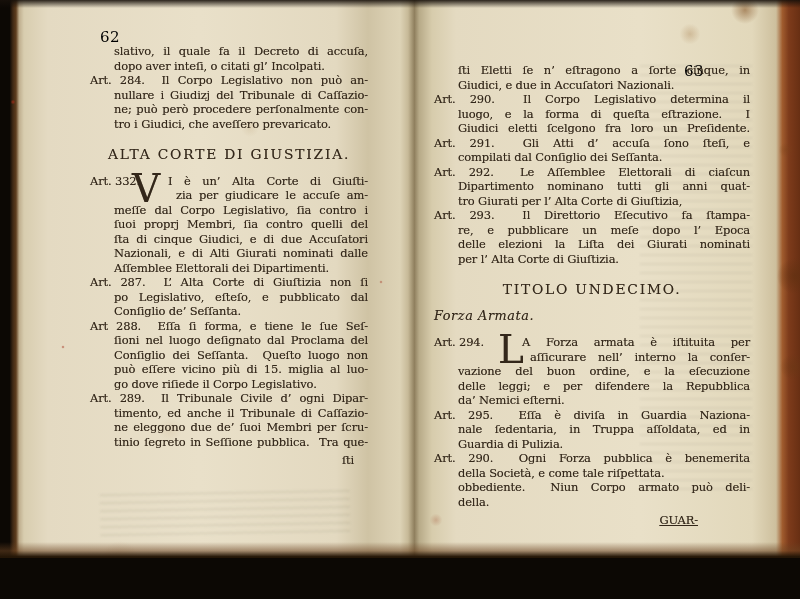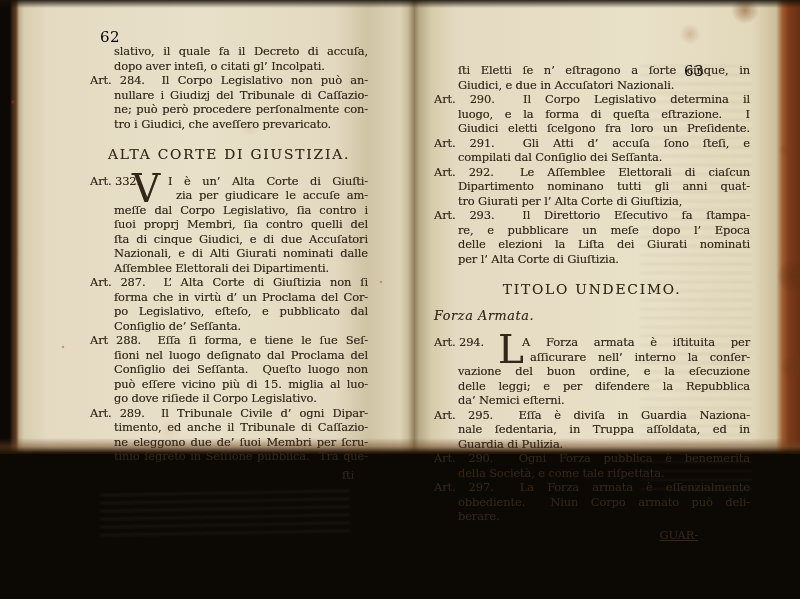--- a/index.html
+++ b/index.html
@@ -1,17 +1,17 @@
 <!DOCTYPE html>
 <html><head>
 <meta charset="utf-8">
 <style>
   html,body{margin:0;padding:0;width:800px;height:599px;overflow:hidden;background:#0c0804;}
   .book{
-    position:relative;width:800px;height:454px;
+    position:relative;width:800px;height:558px;
     font-family:"DejaVu Serif","Liberation Serif",serif;
     background:linear-gradient(to right,
       #0c0804 0%, #0c0804 1.2%, #3f2814 1.6%, #5e3d1e 2.0%, #bfae8e 2.4%,
       #d8cdaf 3.0%, #e4dac2 6%, #e9e0c9 25%, #e3d9c0 42%, #cfc3a4 46%,
       #d9ceb1 48.5%, #ddd3b6 50%, #c7ba98 51%, #8f7f5e 51.8%, #b7aa88 52.4%,
       #d7ccac 54%, #e4dac1 57%, #e9e0c8 80%, #e2d8bb 94%, #cdbf9d 97%,
       #a05c2e 97.8%, #7d3b1b 98.6%, #682f13 100%);
   }
   .edge-top{position:absolute;left:0;top:0;width:100%;height:8px;
     background:linear-gradient(to bottom,rgba(23,16,10,0.9),rgba(23,16,10,0));}
@@ -93,21 +93,20 @@
         <span class="cap">V</span>
         <div class="dcl dcl1">I è un’ Alta Corte di Giuſti-</div>
         <div class="dcl dcl2">zia per giudicare le accuſe am-</div>
       </div>
       <div class="line cont j">meſſe dal Corpo Legislativo, ſia contro i</div>
       <div class="line cont j">ſuoi proprj Membri, ſia contro quelli del</div>
       <div class="line cont j">ſta di cinque Giudici, e di due Accuſatori</div>
       <div class="line cont j">Nazionali, e di Alti Giurati nominati dalle</div>
       <div class="line cont">Aſſemblee Elettorali dei Dipartimenti.</div>
       <div class="line art j">Art. 287.  L’ Alta Corte di Giuſtizia non ſi</div>
-      <div class="line cont j">forma che in virtù d’ un Proclama del Cor-</div>
       <div class="line cont j">po Legislativo, eſteſo, e pubblicato dal</div>
       <div class="line cont">Conſiglio de’ Seſſanta.</div>
       <div class="line art j">Art 288.  Eſſa ſi forma, e tiene le ſue Seſ-</div>
       <div class="line cont j">ſioni nel luogo deſignato dal Proclama del</div>
       <div class="line cont j">Conſiglio dei Seſſanta.  Queſto luogo non</div>
       <div class="line cont j">può eſſere vicino più di 15. miglia al luo-</div>
       <div class="line cont">go dove riſiede il Corpo Legislativo.</div>
       <div class="line art j">Art. 289.  Il Tribunale Civile d’ ogni Dipar-</div>
       <div class="line cont j">timento, ed anche il Tribunale di Caſſazio-</div>
       <div class="line cont j">ne eleggono due de’ ſuoi Membri per ſcru-</div>
@@ -138,18 +137,17 @@
         <div class="dcl dcl2">aſſicurare nell’ interno la conſer-</div>
       </div>
       <div class="line cont j">vazione del buon ordine, e la eſecuzione</div>
       <div class="line cont j">delle leggi; e per difendere la Repubblica</div>
       <div class="line cont">da’ Nemici eſterni.</div>
       <div class="line art j">Art. 295.  Eſſa è diviſa in Guardia Naziona-</div>
       <div class="line cont j">nale ſedentaria, in Truppa aſſoldata, ed in</div>
       <div class="line cont">Guardia di Pulizia.</div>
       <div class="line art j">Art. 290.  Ogni Forza pubblica è benemerita</div>
       <div class="line cont">della Società, e come tale riſpettata.</div>
-      <div class="line art j">Art. 297.  La Forza armata è eſſenzialmente</div>
       <div class="line cont j">obbediente.  Niun Corpo armato può deli-</div>
-      <div class="line cont">berare.</div>
+      <div class="line cont">della.</div>
       <div class="catchword">GUAR-</div>
     </div>
 </div>
 
 </body></html>

